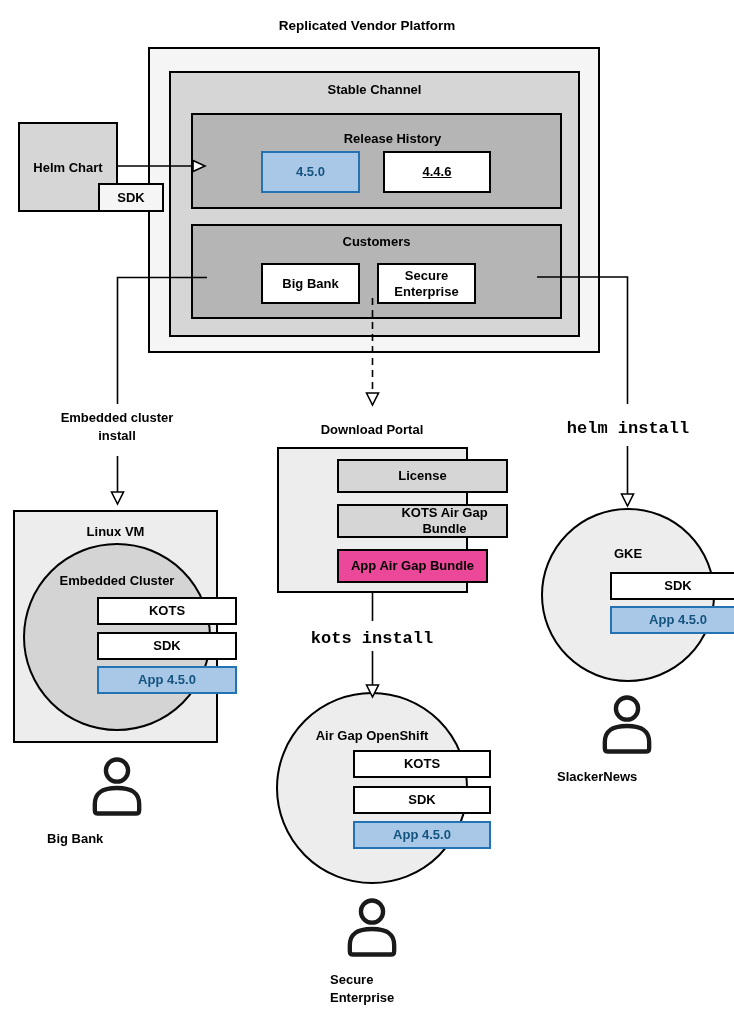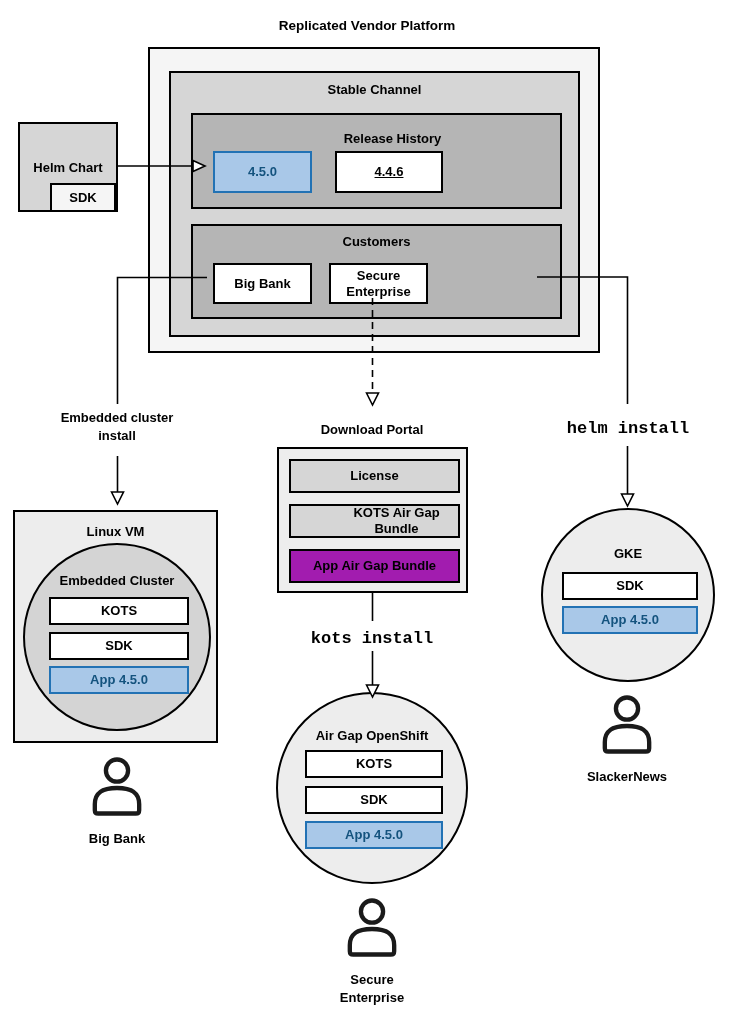--- a/index.html
+++ b/index.html
@@ -6,35 +6,35 @@
   .canvas{
     position:relative;width:734px;height:1026px;background:#ffffff;
     font-family:"Liberation Sans","DejaVu Sans",sans-serif;color:#000;overflow:hidden;
   }
   .title{position:absolute;left:0;top:18px;width:734px;font-weight:bold;font-size:13.5px;text-align:center;}
   .bx{position:absolute;border:2px solid #000;box-sizing:border-box;}
   .bx-label{position:absolute;left:0;width:100%;font-weight:bold;font-size:13px;text-align:center;}
   .node{
     position:absolute;border:2px solid #000;background:#fff;box-sizing:border-box;
     display:flex;align-items:center;justify-content:center;
-    font-weight:bold;font-size:13px;text-align:center;line-height:1.2;
+    font-weight:bold;font-size:13px;text-align:center;line-height:1.2;margin-left:48px;
   }
   .node.app{background:#a9c8e8;border-color:#2272b4;color:#14537e;}
   .circle{position:absolute;border:2px solid #000;border-radius:50%;box-sizing:border-box;}
   .fill-lightest{background:#f5f5f5;}
   .fill-light{background:#ededed;}
   .fill-mid{background:#d6d6d6;}
   .fill-mid2{background:#d4d4d4;}
   .fill-dark{background:#b5b5b5;}
   .cmd{
     position:absolute;font-family:"Liberation Mono","DejaVu Sans Mono",monospace;
     font-weight:bold;font-size:17px;text-align:center;
   }
   .edge-label{position:absolute;font-weight:bold;font-size:13px;text-align:center;line-height:1.35;}
-  .person{position:absolute;text-align:center;}
+  .person{position:absolute;}
   .person svg{display:block;margin:0 auto;}
   .person-label{font-weight:bold;font-size:13px;margin-top:13px;line-height:1.35;}
   .person-label.narrow{max-width:84px;margin-left:auto;margin-right:auto;}
   .overlay{position:absolute;left:0;top:0;pointer-events:none;}
 </style>
 </head>
 <body>
 
 <div class="canvas">
 
@@ -82,21 +82,21 @@
       <path d="M5 55 L5 49 C5 36 14 32 28 32 C42 32 51 36 51 49 L51 55 Q51 58.5 47.5 58.5 L8.5 58.5 Q5 58.5 5 55 Z" fill="none" stroke="#1a1a1a" stroke-width="4.5" stroke-linejoin="round"></path>
     </svg>
     <div class="person-label">Big Bank</div>
   </div>
 
   <div class="edge-label" style="left:292px;top:421px;width:160px;">Download Portal</div>
 
   <div class="bx fill-light" style="left:277px;top:447px;width:191px;height:146px;">
     <div class="node fill-mid" style="left:10px;top:10px;width:171px;height:34px;background:#d6d6d6;">License</div>
     <div class="node fill-mid" style="left:10px;top:55px;width:171px;height:34px;background:#d6d6d6;padding-left:44px;">KOTS Air Gap Bundle</div>
-    <div class="node fill-mid" style="left:10px;top:100px;width:171px;height:34px;background:#a21caf;">App Air Gap Bundle</div>
+    <div class="node fill-mid" style="left:10px;top:100px;width:151px;height:34px;background:#ec4899;">App Air Gap Bundle</div>
   </div>
 
   <div class="cmd" style="left:272px;top:629px;width:200px;">kots install</div>
 
   <div class="circle fill-light" style="left:276px;top:692px;width:192px;height:192px;">
     <div class="bx-label" style="top:34px;">Air Gap OpenShift</div>
     <div class="node" style="left:27px;top:56px;width:138px;height:28px;">KOTS</div>
     <div class="node" style="left:27px;top:92px;width:138px;height:28px;">SDK</div>
     <div class="node app" style="left:27px;top:127px;width:138px;height:28px;">App 4.5.0</div>
   </div>

